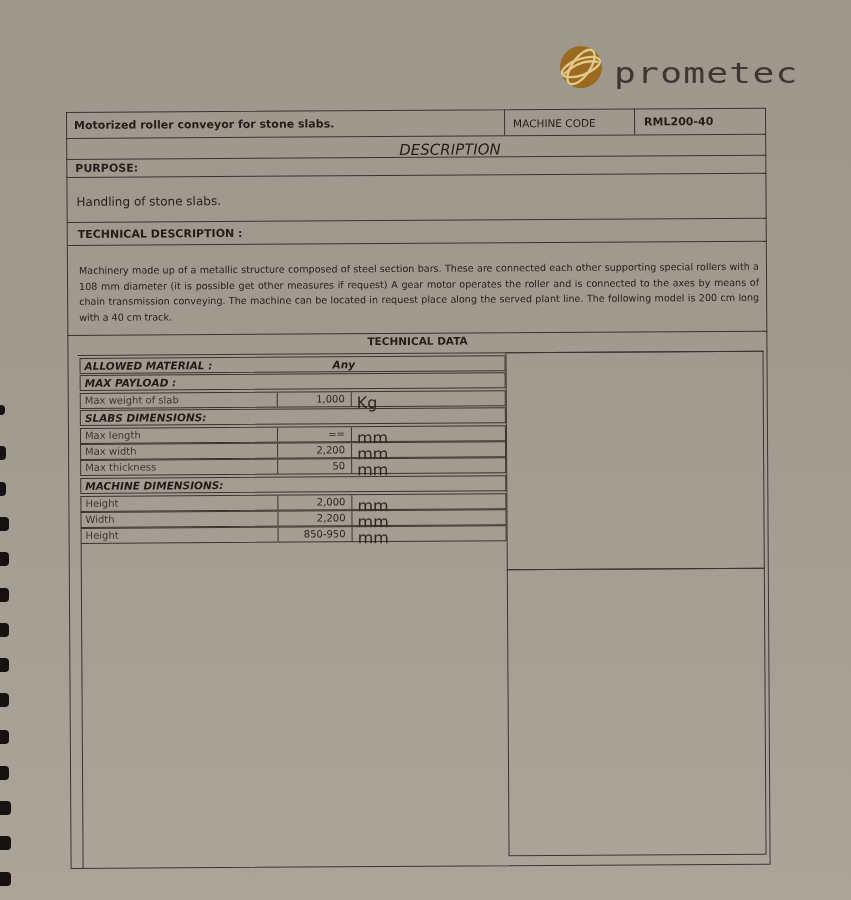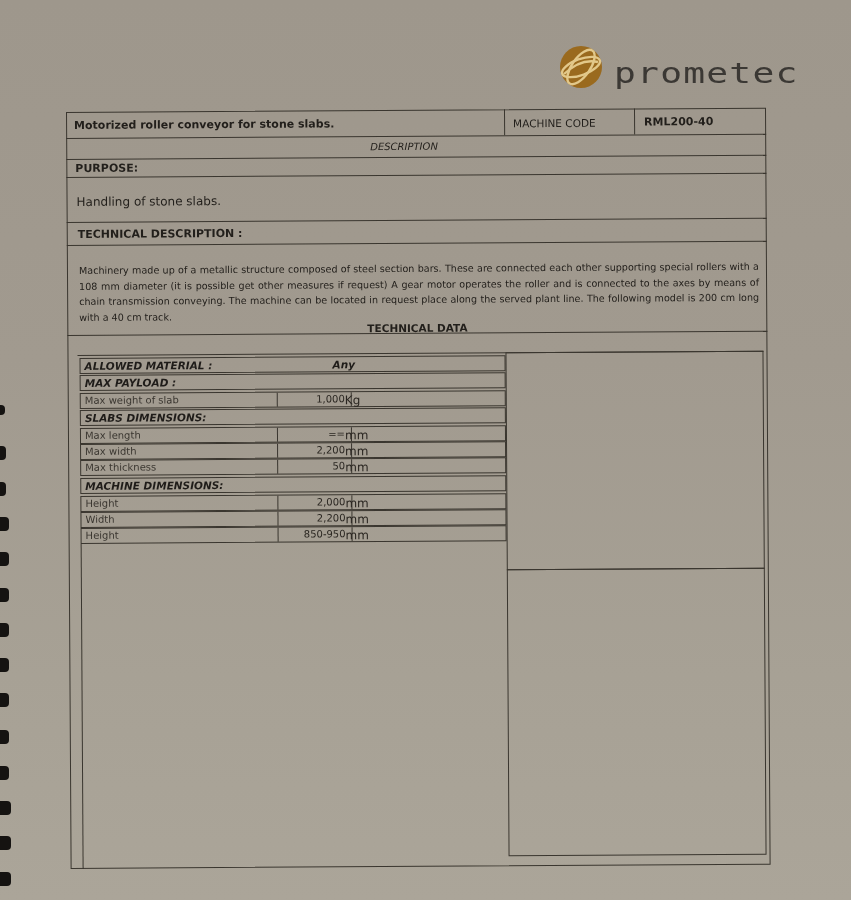--- a/index.html
+++ b/index.html
@@ -24,21 +24,21 @@
   .frame { position: absolute; border: 1.5px solid #3a362f; box-sizing: border-box; }
   .hline { position: absolute; height: 0; border-top: 1.5px solid #3a362f; }
   .vline { position: absolute; width: 0; border-left: 1.5px solid #3a362f; }
   .t { position: absolute; font-size: 10.5px; white-space: nowrap; color: #221f1b; }
   .b { font-weight: bold; }
   .i { font-style: italic; }
   .para { position: absolute; left: 12px; top: 151px; width: 680px; font-size: 9.6px; line-height: 15.5px; color: #24211d; text-align: justify; }
   .cell-row { position: absolute; left: 12px; width: 426px; height: 16px; border: 1px solid #3a362f; box-sizing: border-box; }
   .cell-row .lbl { position: absolute; left: 4px; top: 1px; font-size: 10px; color: #3a3630; }
   .cell-row .val { position: absolute; right: 160px; top: 1px; font-size: 10px; color: #2a2621; text-align: left; }
-  .cell-row .unit { position: absolute; left: 264px; top: 1px; font-size: 12px; color: #2a2621; text-align: right; }
+  .cell-row .unit { position: absolute; left: 276px; top: 1px; font-size: 16px; color: #2a2621; text-align: right; }
   .cell-row .d1 { position: absolute; left: 196px; top: 0; bottom: 0; border-left: 1px solid #3a362f; }
   .cell-row .d2 { position: absolute; left: 270px; top: 0; bottom: 0; border-left: 1px solid #3a362f; }
   .sec-row { position: absolute; left: 12px; width: 426px; height: 16px; border: 1px solid #3a362f; box-sizing: border-box; }
   .sec-row span { position: absolute; left: 4px; top: 1px; font-size: 10.5px; font-weight: bold; color: #1f1c19; font-style: italic; }
 </style>
 </head>
 <body>
 
 <div>
   <div class="spiral" style="top:405px;height:10px;width:5px"></div>
@@ -72,34 +72,34 @@
 <div class="sheet">
   <div class="frame" style="left:0;top:0;width:700px;height:757px"></div>
 
   <div class="t b" style="left:8px;top:7px;font-size:11px">Motorized roller conveyor for stone slabs.</div>
   <div class="vline" style="left:438px;top:0;height:26px"></div>
   <div class="t" style="left:447px;top:8px;font-size:10.5px">MACHINE CODE</div>
   <div class="vline" style="left:568px;top:0;height:26px"></div>
   <div class="t b" style="left:578px;top:7px;font-size:11px">RML200-40</div>
   <div class="hline" style="left:0;top:26px;width:700px"></div>
 
-  <div class="t i" style="left:304px;top:31px;font-size:10px">DESCRIPTION</div>
+  <div class="t i" style="left:333px;top:31px;font-size:15px">DESCRIPTION</div>
   <div class="hline" style="left:0;top:47px;width:700px"></div>
 
   <div class="t b" style="left:9px;top:50px;font-size:11px">PURPOSE:</div>
   <div class="hline" style="left:0;top:65px;width:700px"></div>
   <div class="t" style="left:10px;top:83px;font-size:12px">Handling of stone slabs.</div>
   <div class="hline" style="left:0;top:110px;width:700px"></div>
 
   <div class="t b" style="left:11px;top:116px;font-size:11px">TECHNICAL DESCRIPTION :</div>
   <div class="hline" style="left:0;top:133px;width:700px"></div>
   <div class="para">Machinery made up of a metallic structure composed of steel section bars. These are connected each other supporting special rollers with a 108 mm diameter (it is possible get other measures if request) A gear motor operates the roller and is connected to the axes by means of chain transmission conveying. The machine can be located in request place along the served plant line. The following model is 200 cm long with a 40 cm track.</div>
   <div class="hline" style="left:0;top:223px;width:700px"></div>
 
-  <div class="t b" style="left:300px;top:212px;font-size:10.5px">TECHNICAL DATA</div>
+  <div class="t b" style="left:300px;top:225px;font-size:10.5px">TECHNICAL DATA</div>
   <div class="hline" style="left:10px;top:243px;width:686px"></div>
 
   <div class="sec-row" style="top:246px">
     <span>ALLOWED MATERIAL :</span>
     <span style="left:252px">Any</span>
   </div>
   <div class="sec-row" style="top:263px">
     <span>MAX PAYLOAD :</span>
   </div>
   <div class="cell-row" style="top:281px">

